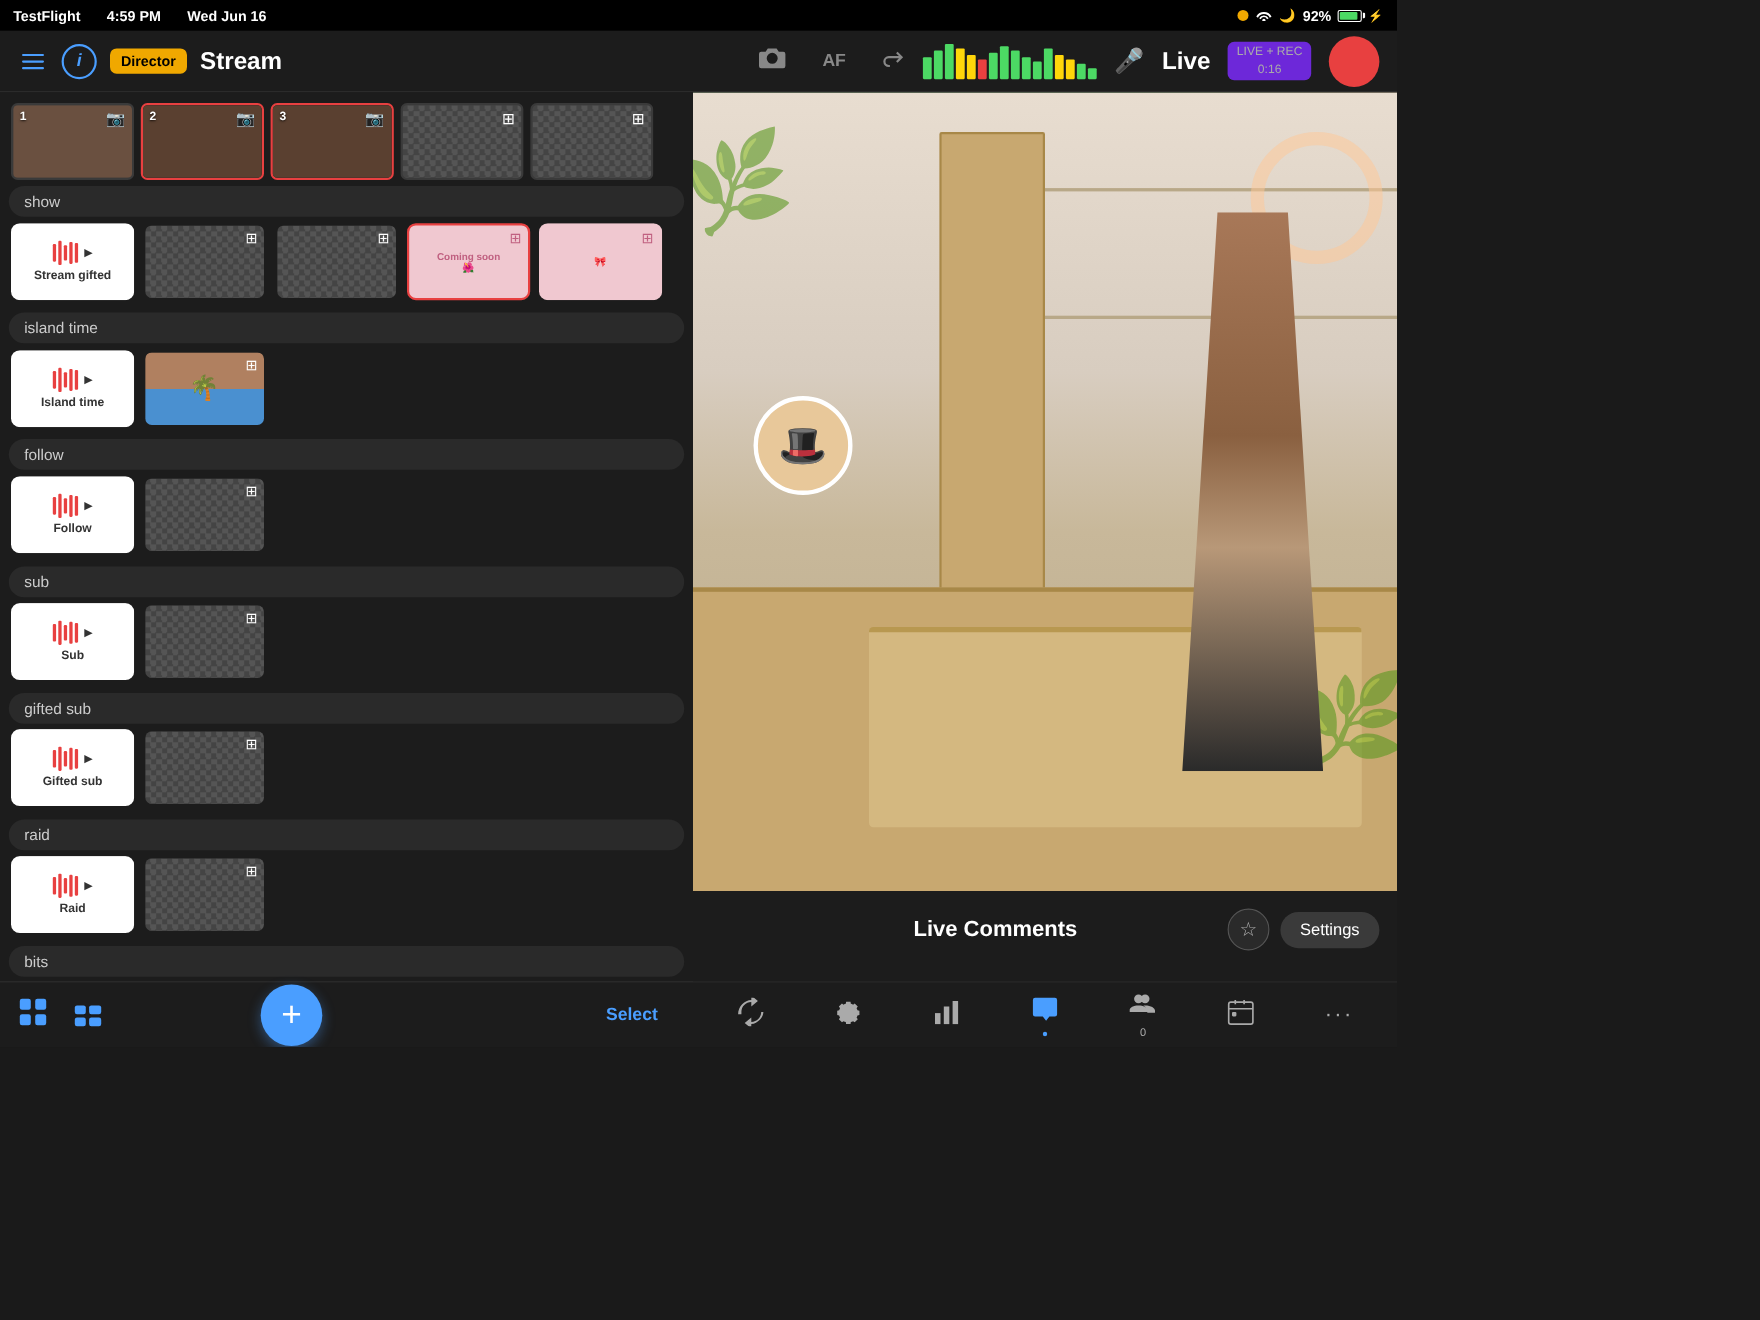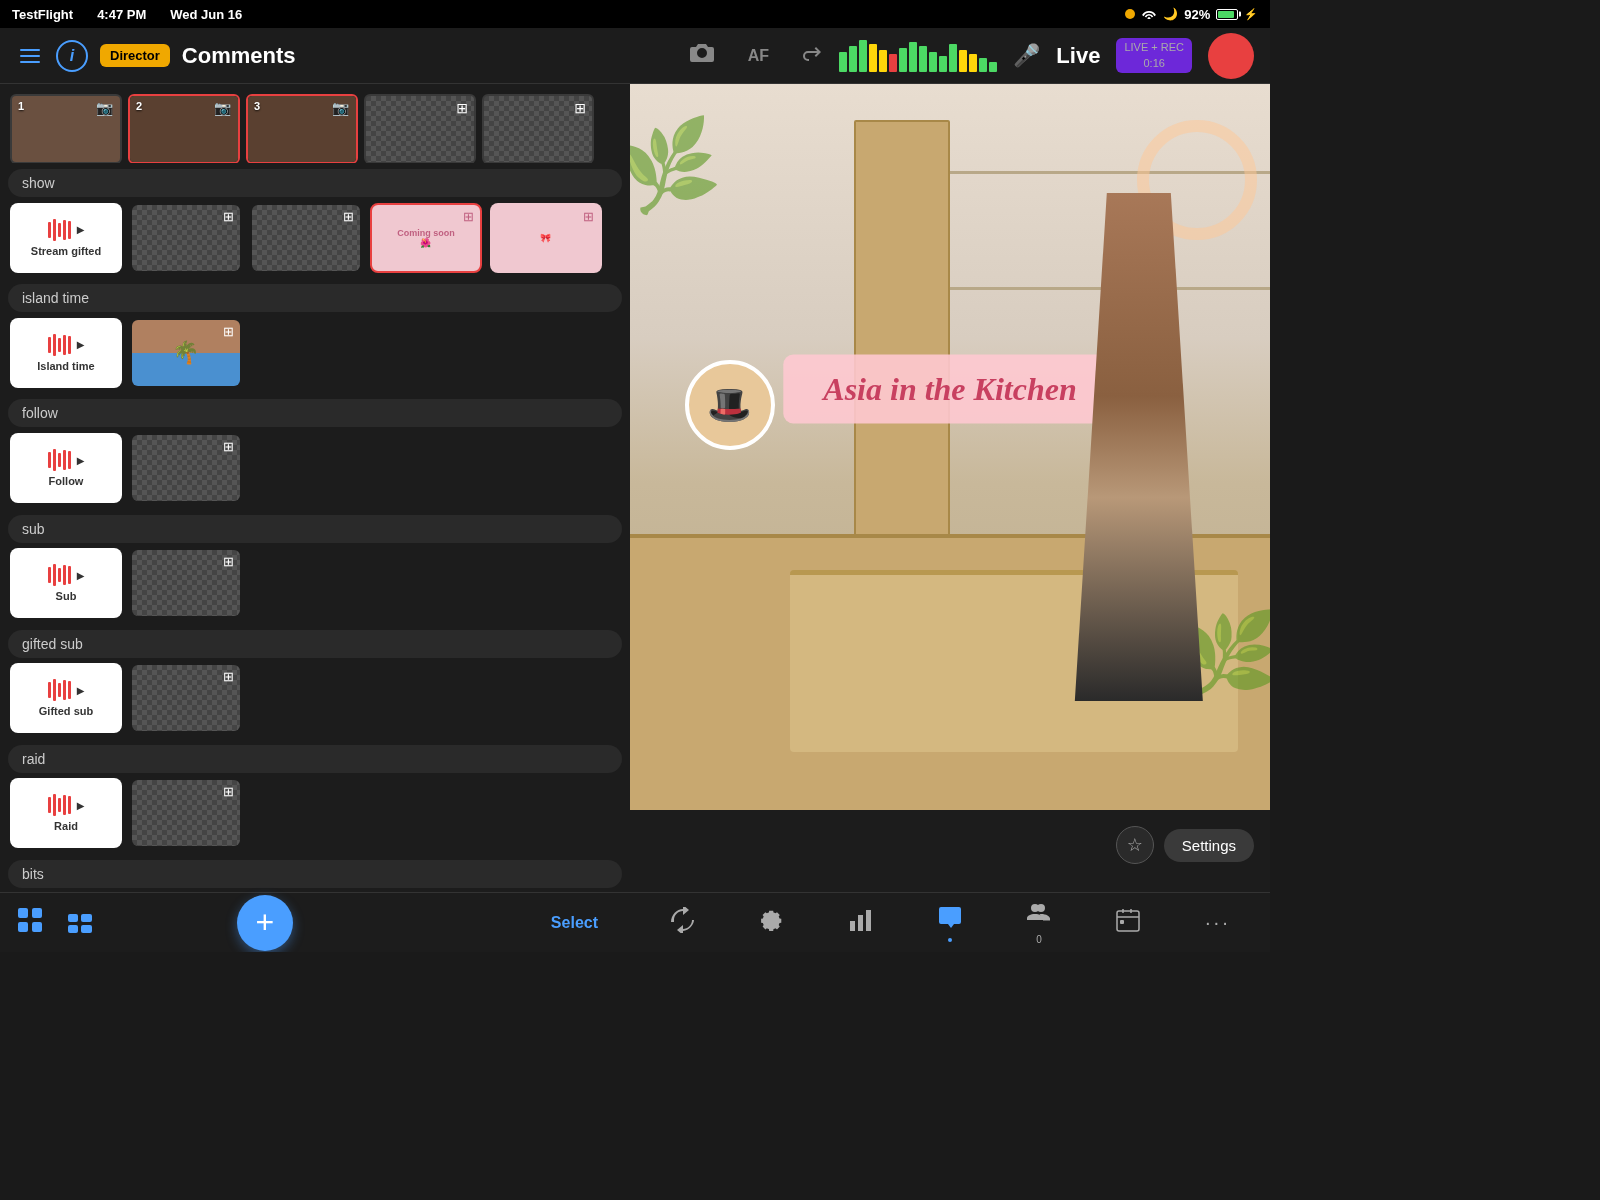--- a/index.html
+++ b/index.html
@@ -473,21 +473,21 @@
     .m14 { height: 18px; background: #ffd60a; }
     .m15 { height: 14px; background: #4cd964; }
     .m16 { height: 10px; background: #4cd964; }
   </style>
 </head>
 <body>
 
 <div class="status-bar">
   <div class="status-left">
     <span>TestFlight</span>
-    <span>4:47 PM</span>
+    <span>4:59 PM</span>
     <span>Wed Jun 16</span>
   </div>
   <div class="status-right">
     <span style="width:10px;height:10px;background:#f0a800;border-radius:50%;display:inline-block;"></span>
     <span>
       <svg width="16" height="12" viewBox="0 0 16 12">
           <path d="M8 10a1.5 1.5 0 110 3 1.5 1.5 0 010-3zm0-3a5 5 0 014.33 2.5l-1.5 1a3 3 0 00-5.66 0l-1.5-1A5 5 0 018 7zm0-3a8 8 0 016.93 4L13.4 9.2A6 6 0 002.6 9.2L1.07 8A8 8 0 018 4z" fill="#fff"></path>
         </svg>
     </span>
     <span style="font-size:12px;">🌙</span>
@@ -503,21 +503,21 @@
   <div class="toolbar-left">
     <div class="hamburger-btn">
       <span></span>
         <span></span>
         <span></span>
     </div>
     <div class="info-btn">
       <span>i</span>
     </div>
     <div class="director-badge">Director</div>
-    <div class="toolbar-title">Comments</div>
+    <div class="toolbar-title">Stream</div>
   </div>
   <div class="toolbar-center">
     <div class="toolbar-icon-btn">
       <svg width="28" height="22" viewBox="0 0 28 22" fill="#888">
           <path d="M10 2l-2 3H4a2 2 0 00-2 2v11a2 2 0 002 2h20a2 2 0 002-2V7a2 2 0 00-2-2h-4l-2-3H10zm4 4a5 5 0 110 10 5 5 0 010-10z"></path>
         </svg>
     </div>
     <div class="toolbar-icon-btn" style="color:#888;font-size:16px;font-weight:600;">AF</div>
     <div class="toolbar-icon-btn">
       <svg width="22" height="22" viewBox="0 0 22 22" fill="#888">
@@ -745,31 +745,31 @@
 
         <div style="position:absolute;bottom:0;left:0;right:0;height:38%;background:#c8a870;border-top:4px solid #a88848;"></div>
 
         <div style="position:absolute;bottom:8%;left:25%;right:5%;height:25%;background:#d4b880;border-top:5px solid #b89850;border-radius:4px;"></div>
 
         <div style="position:absolute;left:-10px;top:5%;font-size:80px;opacity:0.6;transform:rotate(-10deg);">🌿</div>
         <div style="position:absolute;right:-10px;bottom:15%;font-size:80px;opacity:0.6;">🌿</div>
 
         <div style="position:absolute;left:55px;top:38%;width:90px;height:90px;border-radius:50%;background:#e8c89a;border:4px solid #fff;display:flex;align-items:center;justify-content:center;font-size:36px;">🎩</div>
 
-        <div style="position:absolute;top:42%;left:50%;transform:translate(-50%,-50%);background:rgba(255,200,210,0.88);padding:16px 40px;border-radius:10px;font-size:32px;font-style:italic;font-weight:800;color:#c84060;white-space:nowrap;font-family:Georgia,serif;">Asia in the Kitchen</div>
 
         <div style="position:absolute;right:2%;top:5%;width:120px;height:120px;border-radius:50%;border:12px solid rgba(255,200,150,0.5);"></div>
 
         <div style="position:absolute;right:8%;top:15%;width:160px;height:70%;background:linear-gradient(180deg,#a87858 0%,#8a6040 40%,#b89878 60%,#2a2a2a 100%);clip-path:polygon(30% 0%,70% 0%,90% 100%,10% 100%);"></div>
       </div>
     </div>
 
     <div class="comments-section">
       <div class="comments-header">
         <div style="width:48px;"></div>
+        <div class="comments-title">Live Comments</div>
         <div class="comments-actions">
           <div class="star-btn">☆</div>
           <div class="settings-btn">Settings</div>
         </div>
       </div>
     </div>
   </div>
 </div>
 
 <div class="bottom-bar">

